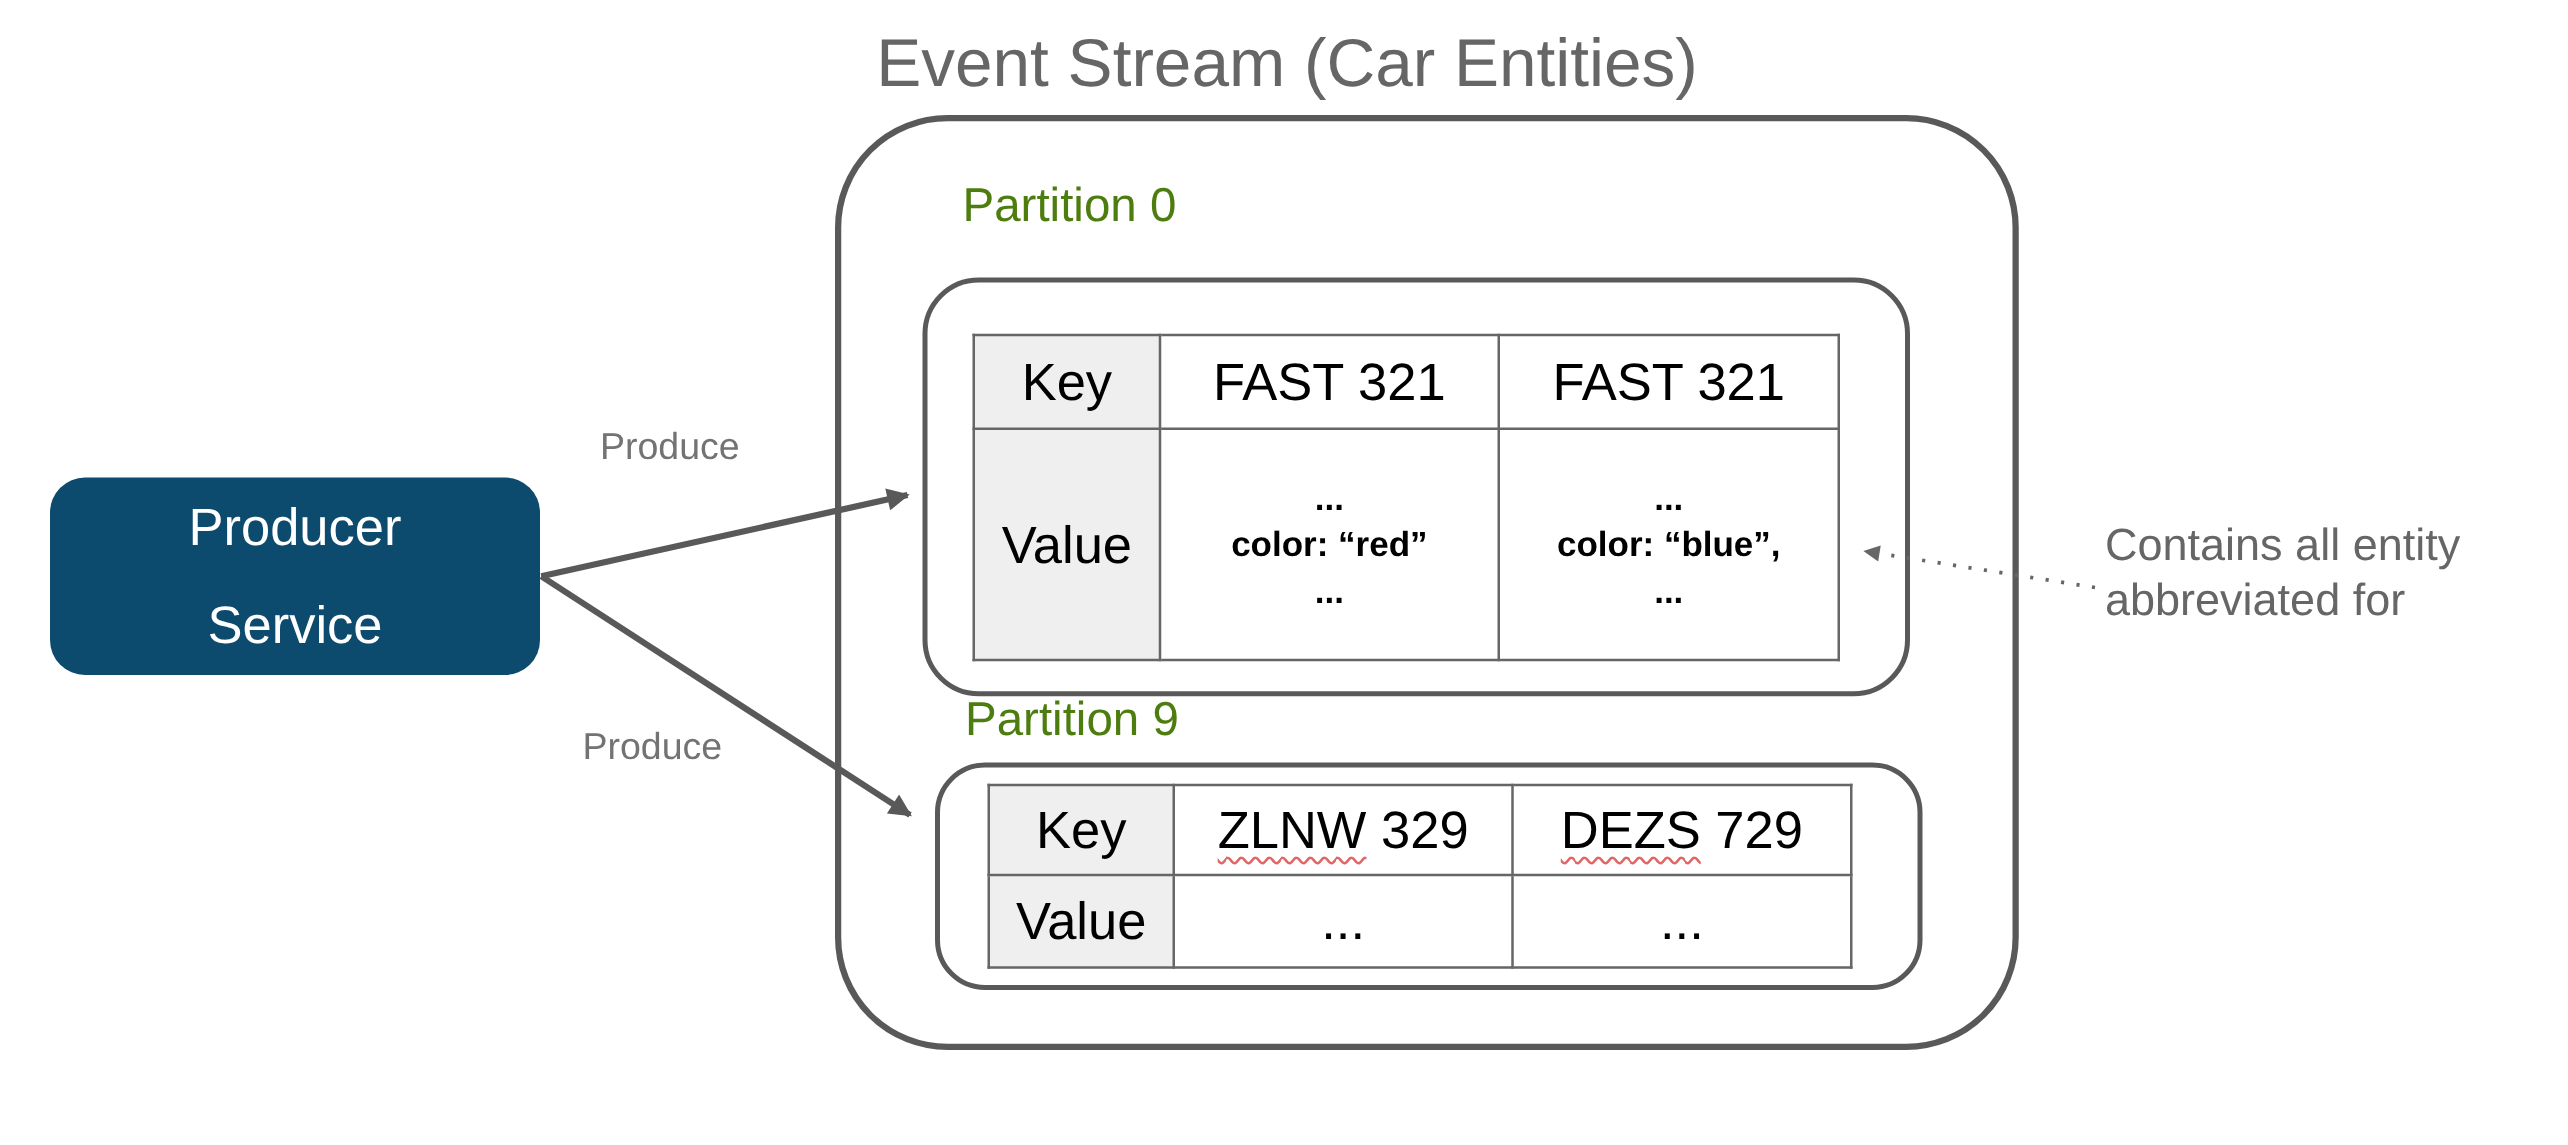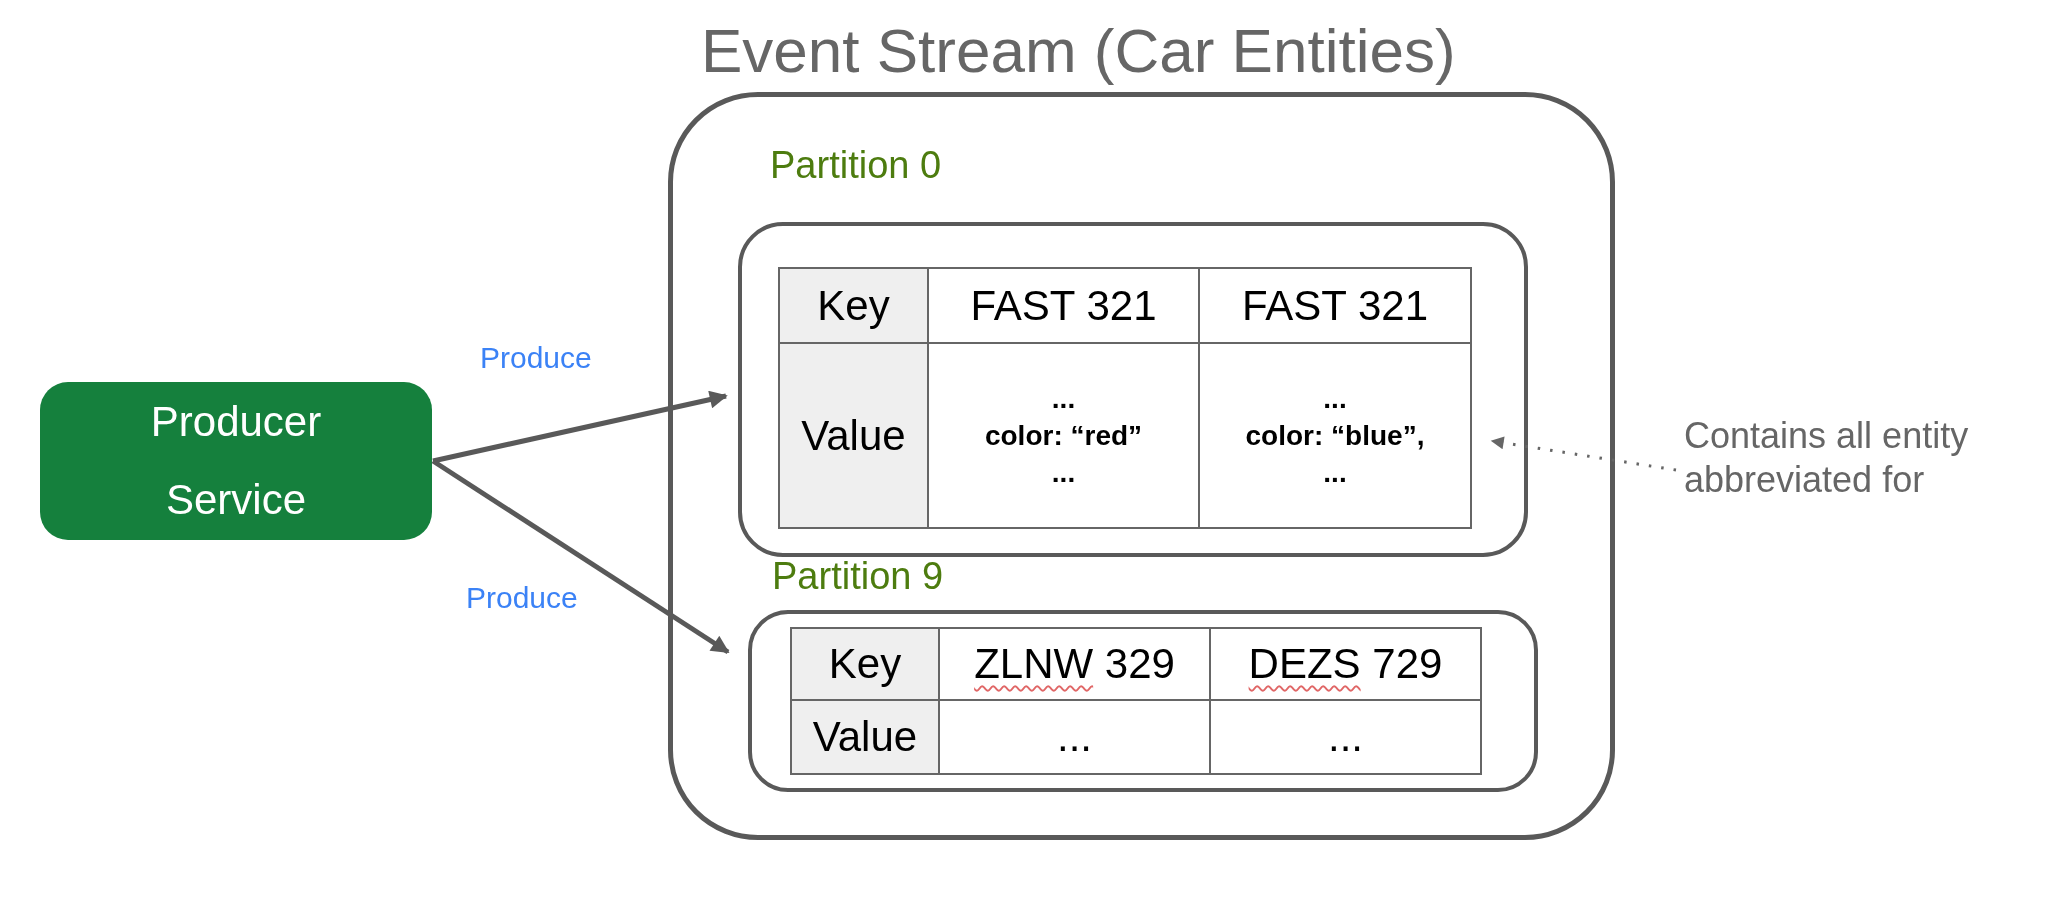--- a/index.html
+++ b/index.html
@@ -8,21 +8,21 @@
     width: 2054px;
     height: 916px;
     background: #ffffff;
     font-family: "Liberation Sans", sans-serif;
     overflow: hidden;
   }
   .abs { position: absolute; }
 
   .title {
     left: 701px; top: 24px;
-    font-size: 62px; line-height: 54px;
+    font-size: 54px; line-height: 54px;
     color: #666666; white-space: nowrap;
   }
   .outer-box {
     left: 668px; top: 92px;
     width: 947px; height: 748px;
     border: 5px solid #595959;
     border-radius: 90px;
     box-sizing: border-box;
   }
   .partition-label {
@@ -68,33 +68,33 @@
     text-decoration-style: wavy;
     text-decoration-color: #e06666;
     text-decoration-thickness: 2px;
     text-underline-offset: 7px;
     text-decoration-skip-ink: none;
   }
 
   .producer-box {
     left: 40px; top: 382px;
     width: 392px; height: 158px;
-    background: #15803d;
+    background: #0c4a6e;
     border-radius: 28px;
     display: flex; flex-direction: column;
     align-items: center; justify-content: center;
     color: #ffffff;
     font-size: 42px; line-height: 52px;
     text-align: center;
     gap: 26px;
   }
 
   .produce-label {
     font-size: 30px; line-height: 30px;
-    color: #3b82f6; white-space: nowrap; text-align: right;
+    color: #737373; white-space: nowrap; text-align: right;
   }
   .produce-top { left: 480px; top: 343px; }
   .produce-bottom { left: 466px; top: 583px; }
 
   .annotation {
     left: 1684px; top: 414px;
     font-size: 36px; line-height: 44px;
     color: #666666; white-space: nowrap;
   }
 

